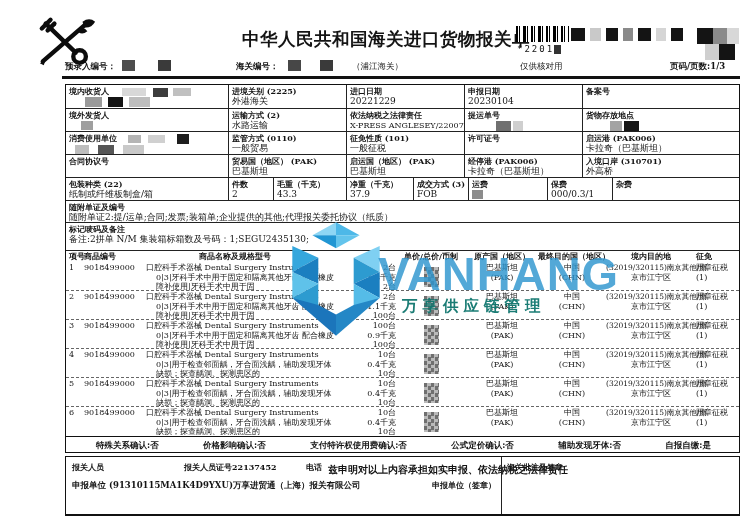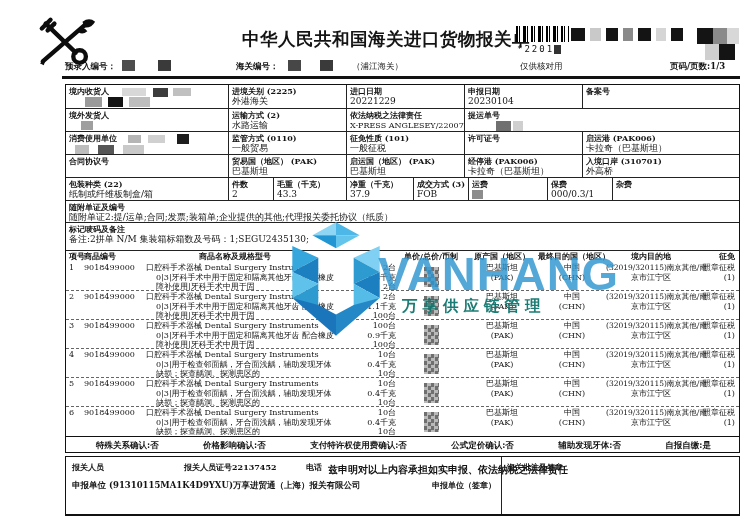--- a/index.html
+++ b/index.html
@@ -26,21 +26,21 @@
   .h23{height:23px}.h22{height:22px}.h28{height:28px}
   
   .ghead{display:flex;height:12px;font-size:8px;font-weight:bold;box-sizing:border-box;}
   .ghead>div{box-sizing:border-box;white-space:nowrap;}
   .grow{display:flex;height:29px;border-bottom:1px dashed #666;font-size:8px;line-height:9.5px;box-sizing:border-box;padding-top:1px;}
   .grows .grow:last-child{border-bottom:none;}
   .gc{box-sizing:border-box;overflow:visible;white-space:nowrap;}
   .w-no{width:18px;padding-left:3px}.w-code{width:62px}.w-name{width:178px}
   .w-qty{width:72px;text-align:right}.w-price{width:70px;text-align:center}
   .w-origin{width:72px;text-align:center}.w-dest{width:68px;text-align:center}
-  .w-dom{width:90px}.w-levy{width:42px;text-align:right;padding-right:3px}
+  .w-dom{width:90px}.w-levy{width:42px;padding-right:3px}
   .dom2{text-align:center}
   
   .confirm{display:flex;border-top:1.5px solid #111;height:18px;align-items:center;
            font-size:8.5px;font-weight:bold;justify-content:space-between;padding:0 28px 0 30px;box-sizing:border-box;}
   
   .footer-box{position:absolute;left:65px;top:456px;width:675px;height:60px;border:1.5px solid #111;border-bottom:2.5px solid #111;box-sizing:border-box;background:#fff;}
   .f-item{position:absolute;font-size:8px;font-weight:bold;white-space:nowrap;}
   .f-div{position:absolute;left:435px;top:0;bottom:0;border-left:1px solid #222;}
   
   .wm{position:absolute;z-index:8;pointer-events:none;}
@@ -142,20 +142,24 @@
         <div class="lbl"><span>运输方式</span> <span>(2)</span></div>
         <div class="val">水路运输</div>
       </div>
       <div class="cell" style="width:118px">
         <div class="lbl">依法纳税之法律责任</div>
         <div class="val" style="font-size:8px">X-PRESS ANGLESEY/22007E</div>
       </div>
       <div class="cell" style="width:118px">
         <div class="lbl">提运单号</div>
         <div class="val" style="padding-left:28px"><span class="blk" style="width:15px;height:10px;background:#707070"></span><span class="blk" style="width:10px;height:10px;background:#cfcfcf;margin-left:2px"></span></div>
+      </div>
+      <div class="cell" style="width:156px">
+        <div class="lbl">货物存放地点</div>
+        <div class="val" style="padding-left:24px"><span class="blk" style="width:12px;height:10px;background:#a3a3a3"></span><span class="blk" style="width:15px;height:10px;background:#161616;margin-left:2px"></span></div>
       </div>
     </div>
 
     <div class="trow h23 bt">
       <div class="cell first" style="width:162px">
         <div class="lbl"><span>消费使用单位</span>
           <span class="blk" style="width:13px;height:8px;background:#b5b5b5;margin-left:8px"></span>
           <span class="blk" style="width:17px;height:8px;background:#d0d0d0;margin-left:4px"></span>
           <span class="blk" style="width:12px;height:10px;background:#1e1e1e;margin-left:10px"></span></div>
         <div class="val" style="padding-left:6px">

